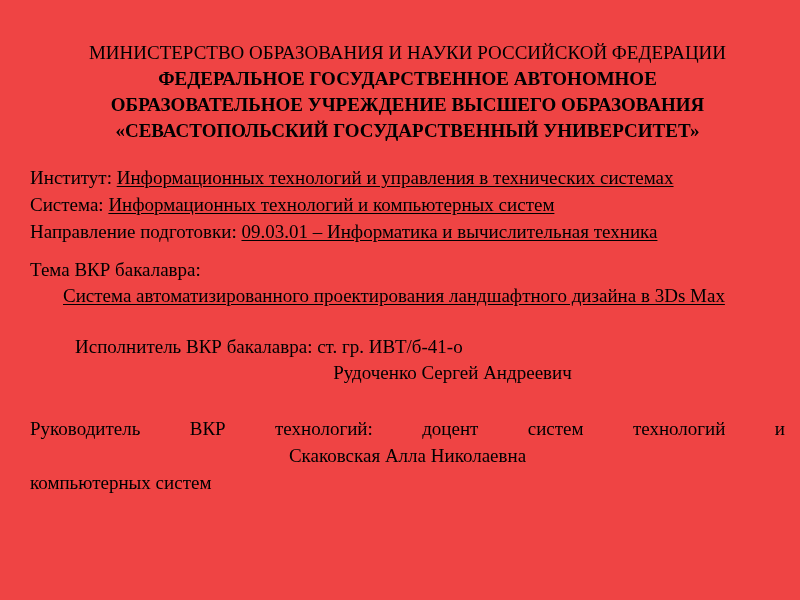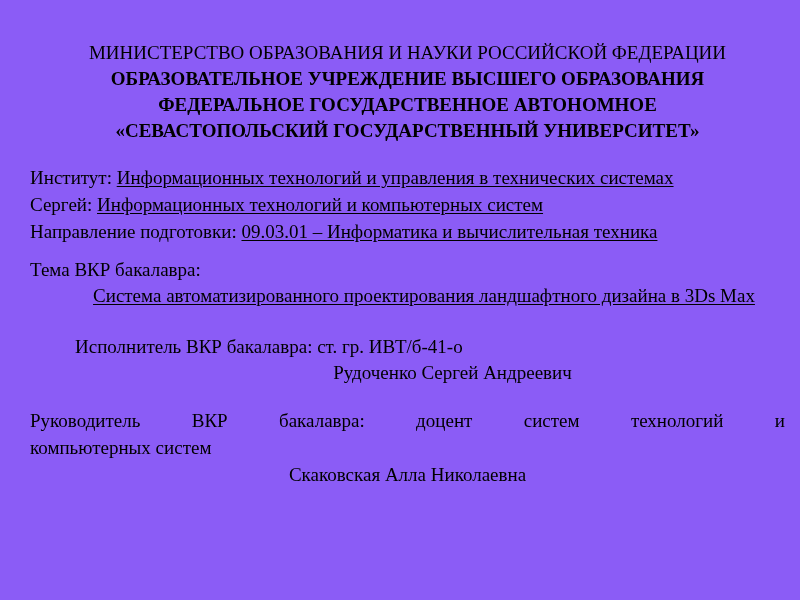--- a/index.html
+++ b/index.html
@@ -4,21 +4,21 @@
 <style>
   html, body {
     margin: 0;
     padding: 0;
     background: #ffffff;
   }
   .slide {
     position: relative;
     width: 800px;
     height: 600px;
-    background: #8b5cf6;
+    background: #ef4444;
     color: #000000;
     font-family: "Liberation Serif", "DejaVu Serif", serif;
     font-size: 19px;
     overflow: hidden;
   }
   .block {
     position: absolute;
     left: 30px;
     width: 755px;
   }
@@ -32,78 +32,78 @@
     top: 164px;
     line-height: 27px;
   }
   .topic {
     top: 257px;
     line-height: 26px;
   }
   .topic .topic-title-line {
     padding-left: 33px;
     white-space: nowrap;
-    text-align: center;
   }
   .author {
     top: 334px;
     line-height: 26px;
     margin-left: 45px;
   }
   .supervisor {
     top: 407px;
     line-height: 27px;
   }
   .centered { text-align: center; }
   .u {
     text-decoration: underline;
     text-underline-offset: 2px;
   }
   .justify-line {
     display: flex;
     justify-content: space-between;
     flex-wrap: nowrap;
+    margin-top: 8px;
   }
   .line { min-height: 26px; }
 </style>
 </head>
 <body>
 
 <div class="slide">
 
   <div class="block header">
     <div class="line">МИНИСТЕРСТВО ОБРАЗОВАНИЯ И НАУКИ РОССИЙСКОЙ ФЕДЕРАЦИИ</div>
+    <div class="line bold">ФЕДЕРАЛЬНОЕ ГОСУДАРСТВЕННОЕ АВТОНОМНОЕ</div>
     <div class="line bold">ОБРАЗОВАТЕЛЬНОЕ УЧРЕЖДЕНИЕ ВЫСШЕГО ОБРАЗОВАНИЯ</div>
-    <div class="line bold">ФЕДЕРАЛЬНОЕ ГОСУДАРСТВЕННОЕ АВТОНОМНОЕ</div>
     <div class="line bold">«СЕВАСТОПОЛЬСКИЙ ГОСУДАРСТВЕННЫЙ УНИВЕРСИТЕТ»</div>
   </div>
 
   <div class="block fields">
     <div class="line"><span>Институт: </span><span class="u">Информационных технологий и управления в технических системах</span></div>
-    <div class="line"><span>Сергей: </span><span class="u">Информационных технологий и компьютерных систем</span></div>
+    <div class="line"><span>Система: </span><span class="u">Информационных технологий и компьютерных систем</span></div>
     <div class="line"><span>Направление подготовки: </span><span class="u">09.03.01 – Информатика и вычислительная техника</span></div>
   </div>
 
   <div class="block topic">
     <div class="line">Тема ВКР бакалавра:</div>
     <div class="line topic-title-line"><span class="u">Система автоматизированного проектирования ландшафтного дизайна в 3Ds Max</span></div>
   </div>
 
   <div class="block author">
     <div class="line">Исполнитель ВКР бакалавра: ст. гр. ИВТ/б-41-о</div>
     <div class="line centered">Рудоченко Сергей Андреевич</div>
   </div>
 
   <div class="block supervisor">
     <div class="line justify-line">
         <span>Руководитель</span>
         <span>ВКР</span>
-        <span>бакалавра:</span>
+        <span>технологий:</span>
         <span>доцент</span>
         <span>систем</span>
         <span>технологий</span>
         <span>и</span>
       </div>
+    <div class="line centered">Скаковская Алла Николаевна</div>
     <div class="line">компьютерных систем</div>
-    <div class="line centered">Скаковская Алла Николаевна</div>
   </div>
 
 </div>
 
 </body></html>

